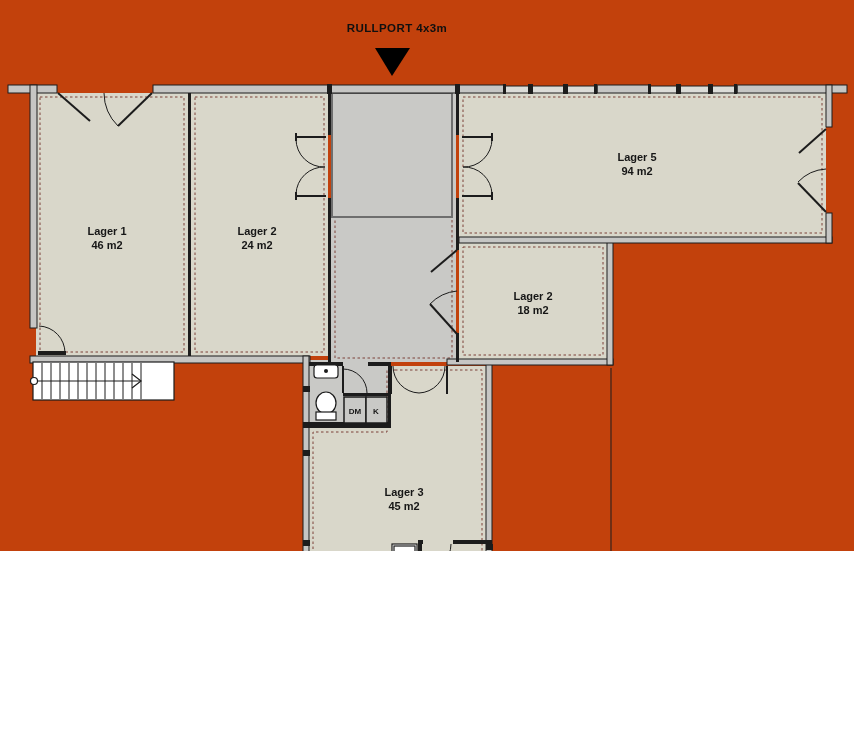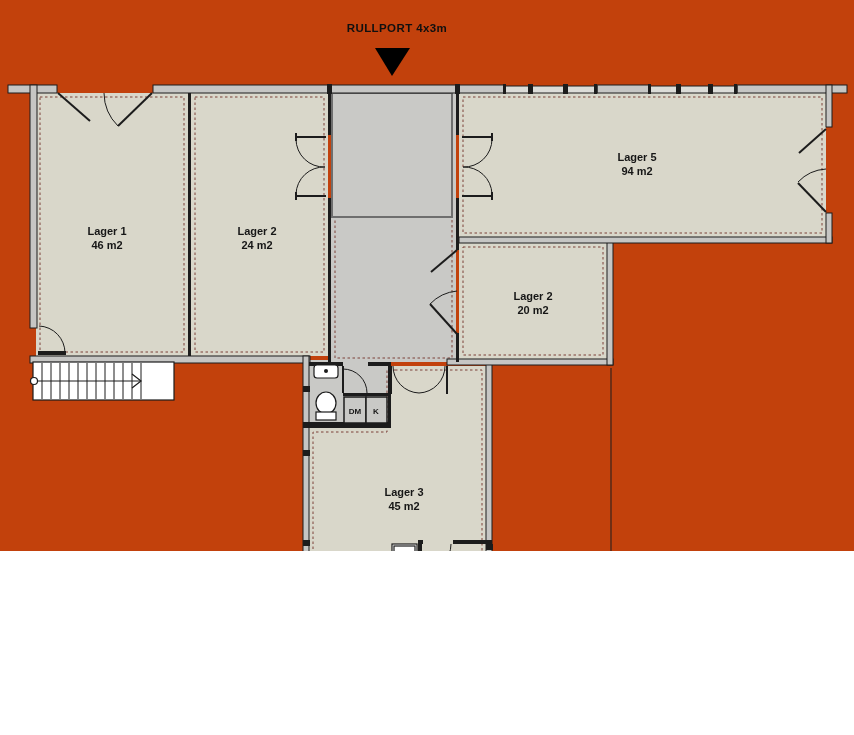--- a/index.html
+++ b/index.html
@@ -272,20 +272,20 @@
   <div class="room-label" style="left:202px;top:224px">
     <div>Lager 2</div>
     <div>24 m2</div>
   </div>
   <div class="room-label" style="left:349px;top:485px">
     <div>Lager 3</div>
     <div>45 m2</div>
   </div>
   <div class="room-label" style="left:478px;top:289px">
     <div>Lager 2</div>
-    <div>20 m2</div>
+    <div>18 m2</div>
   </div>
   <div class="room-label" style="left:582px;top:150px">
     <div>Lager 5</div>
     <div>94 m2</div>
   </div>
 
 </div>
 
 </body></html>

